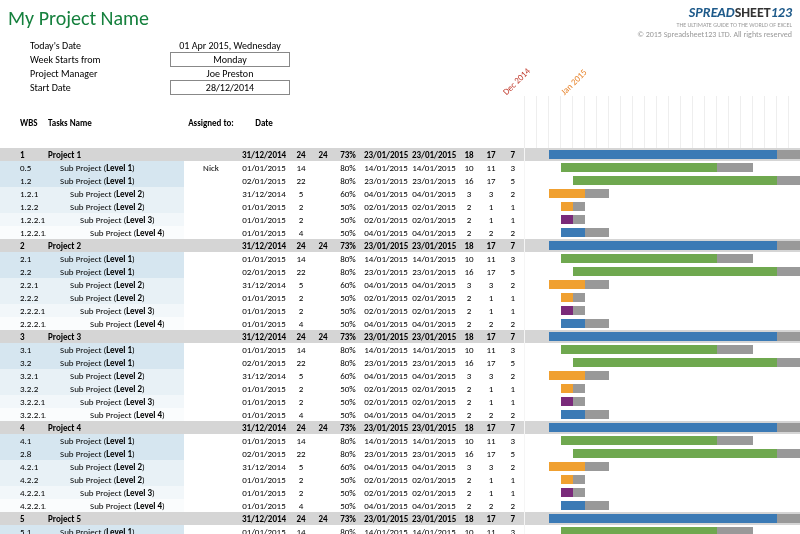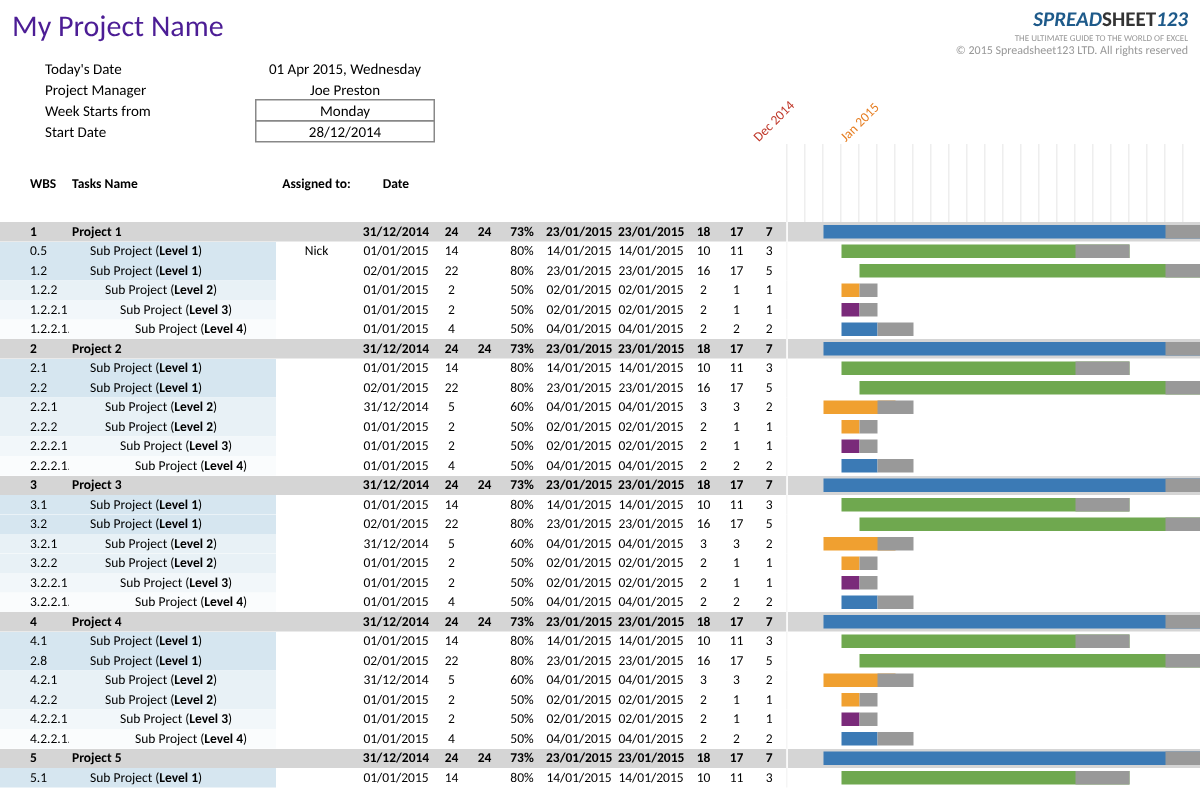--- a/index.html
+++ b/index.html
@@ -1,17 +1,17 @@
 <!DOCTYPE html>
 <html><head>
 <meta charset="utf-8">
 <style>
 * { margin:0; padding:0; box-sizing:border-box; }
 body { font-family:Calibri,Arial,sans-serif; font-size:10px; width:800px; height:534px; background:#fff; position:relative; overflow:hidden; }
-.title { color:#4c1d95; font-size:20px; font-weight:400; padding:6px 8px 2px; }
+.title { color:#15803d; font-size:20px; font-weight:400; padding:6px 8px 2px; }
 .logo { position:absolute; top:4px; right:8px; font-weight:bold; font-size:14px; color:#333; text-align:right; }
 .logo .s { color:#1e5a8a;font-style:italic; }
 .logo small { display:block; font-size:8px; color:#999; font-weight:normal; }
 .logo small.tag { font-size:6px; }
 .meta { margin:6px 0 2px 30px; }
 .meta-row { display:flex; height:14px; align-items:center; }
 .meta-label { width:140px; font-size:10px; }
 .meta-val { width:120px; font-size:10px; text-align:center; }
 .meta-val.boxed { border:1px solid #888; padding:0 4px; }
 .months { position:absolute; top:86px; left:508px; font-size:9px; }
@@ -59,26 +59,26 @@
   <small class="tag">THE ULTIMATE GUIDE TO THE WORLD OF EXCEL</small>
   <small>© 2015 Spreadsheet123 LTD. All rights reserved</small>
 </div>
 
 <div class="meta" id="meta">
     <div class="meta-row">
       <div class="meta-label">Today's Date</div>
       <div class="meta-val">01 Apr 2015, Wednesday</div>
     </div>
     <div class="meta-row">
+      <div class="meta-label">Week Starts from</div>
+      <div class="meta-val boxed">Monday</div>
+    </div>
+    <div class="meta-row">
       <div class="meta-label">Project Manager</div>
       <div class="meta-val">Joe Preston</div>
-    </div>
-    <div class="meta-row">
-      <div class="meta-label">Week Starts from</div>
-      <div class="meta-val boxed">Monday</div>
     </div>
     <div class="meta-row">
       <div class="meta-label">Start Date</div>
       <div class="meta-val boxed">28/12/2014</div>
     </div>
   </div>
 
 <div class="months">
   <span class="m1">Dec 2014</span><span class="m2">Jan 2015</span>
 </div>
@@ -215,20 +215,40 @@
         <td>17</td>
         <td>5</td>
         <td colspan="25" style="padding:0">
           <div class="gantt">
             <div class="bar b-green" style="left:48px;width:252px"></div>
             <div class="bar b-grey" style="left:252px;width:48px"></div>
           </div>
         </td>
       </tr>
       <tr class="lv2">
+        <td class="wbs-col c1">1.2.1</td>
+<td class="task-col c2 ind2">Sub Project (<b>Level 2</b>)</td>
+<td></td>
+<td>31/12/2014</td>
+        <td>5</td>
+        <td></td>
+        <td>60%</td>
+        <td>04/01/2015</td>
+        <td>04/01/2015</td>
+        <td>3</td>
+        <td>3</td>
+        <td>2</td>
+        <td colspan="25" style="padding:0">
+          <div class="gantt">
+            <div class="bar b-orange" style="left:24px;width:48px"></div>
+            <div class="bar b-grey" style="left:60px;width:24px"></div>
+          </div>
+        </td>
+      </tr>
+      <tr class="lv2">
         <td class="wbs-col c1">1.2.2</td>
 <td class="task-col c2 ind2">Sub Project (<b>Level 2</b>)</td>
 <td></td>
 <td>01/01/2015</td>
         <td>2</td>
         <td></td>
         <td>50%</td>
         <td>02/01/2015</td>
         <td>02/01/2015</td>
         <td>2</td>

